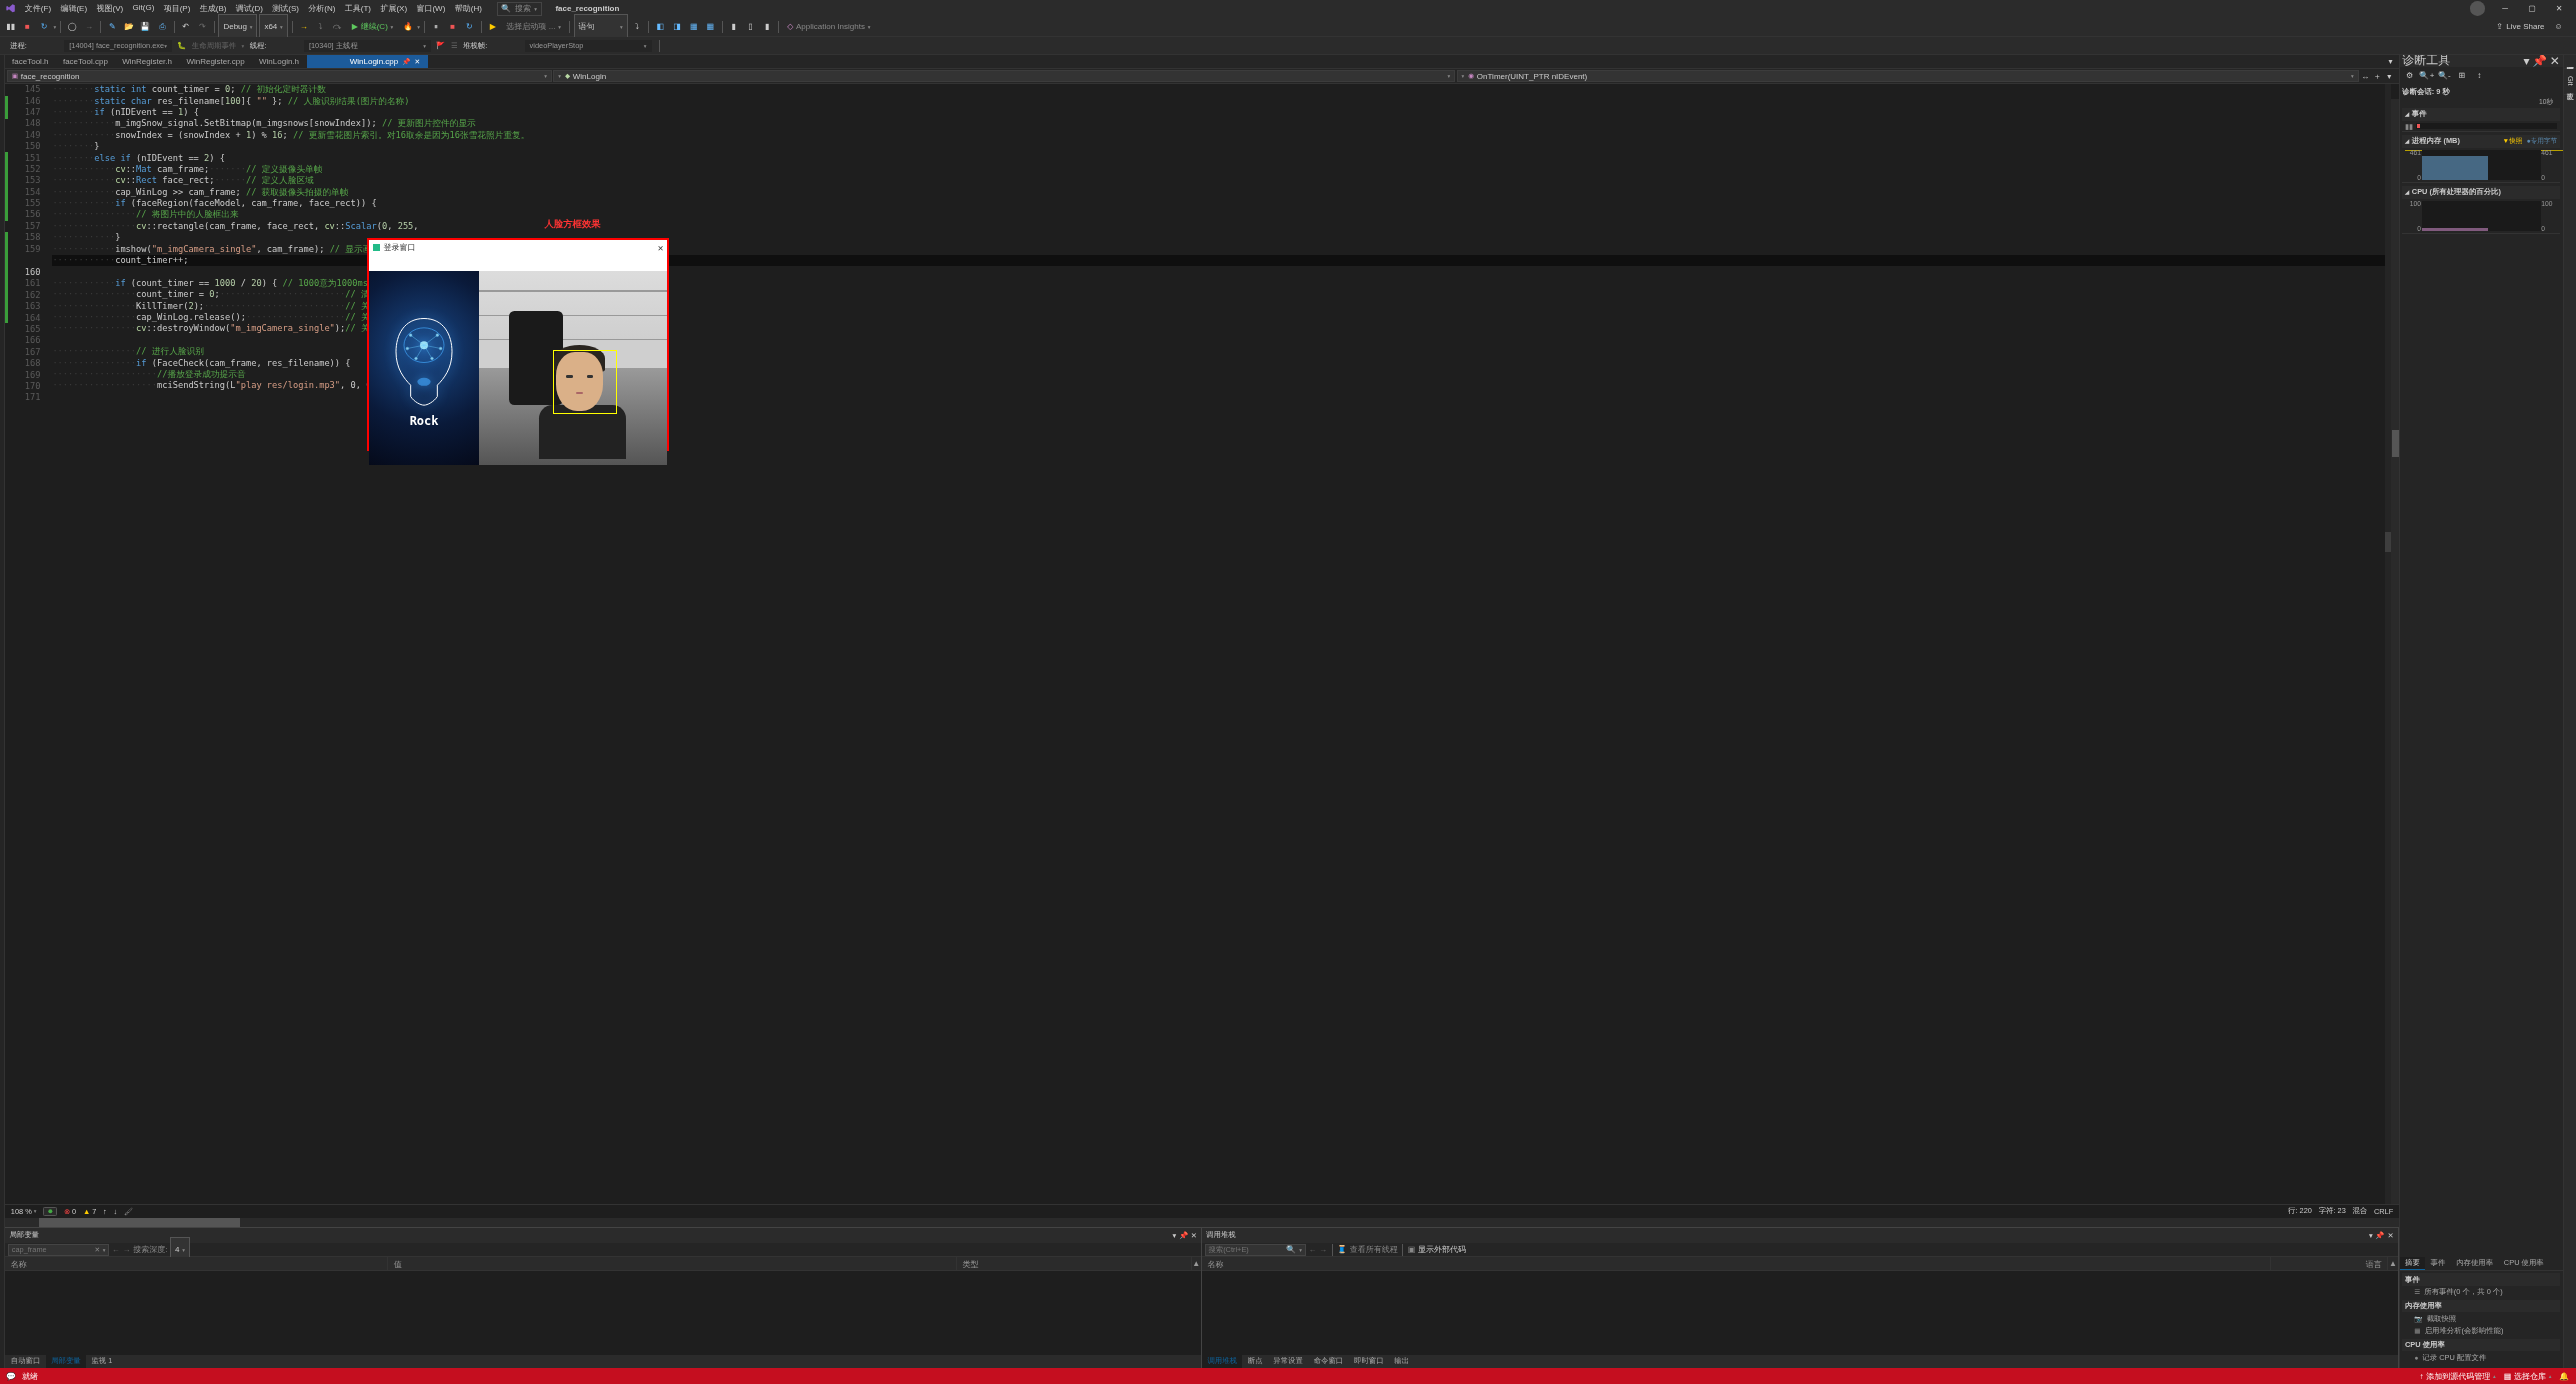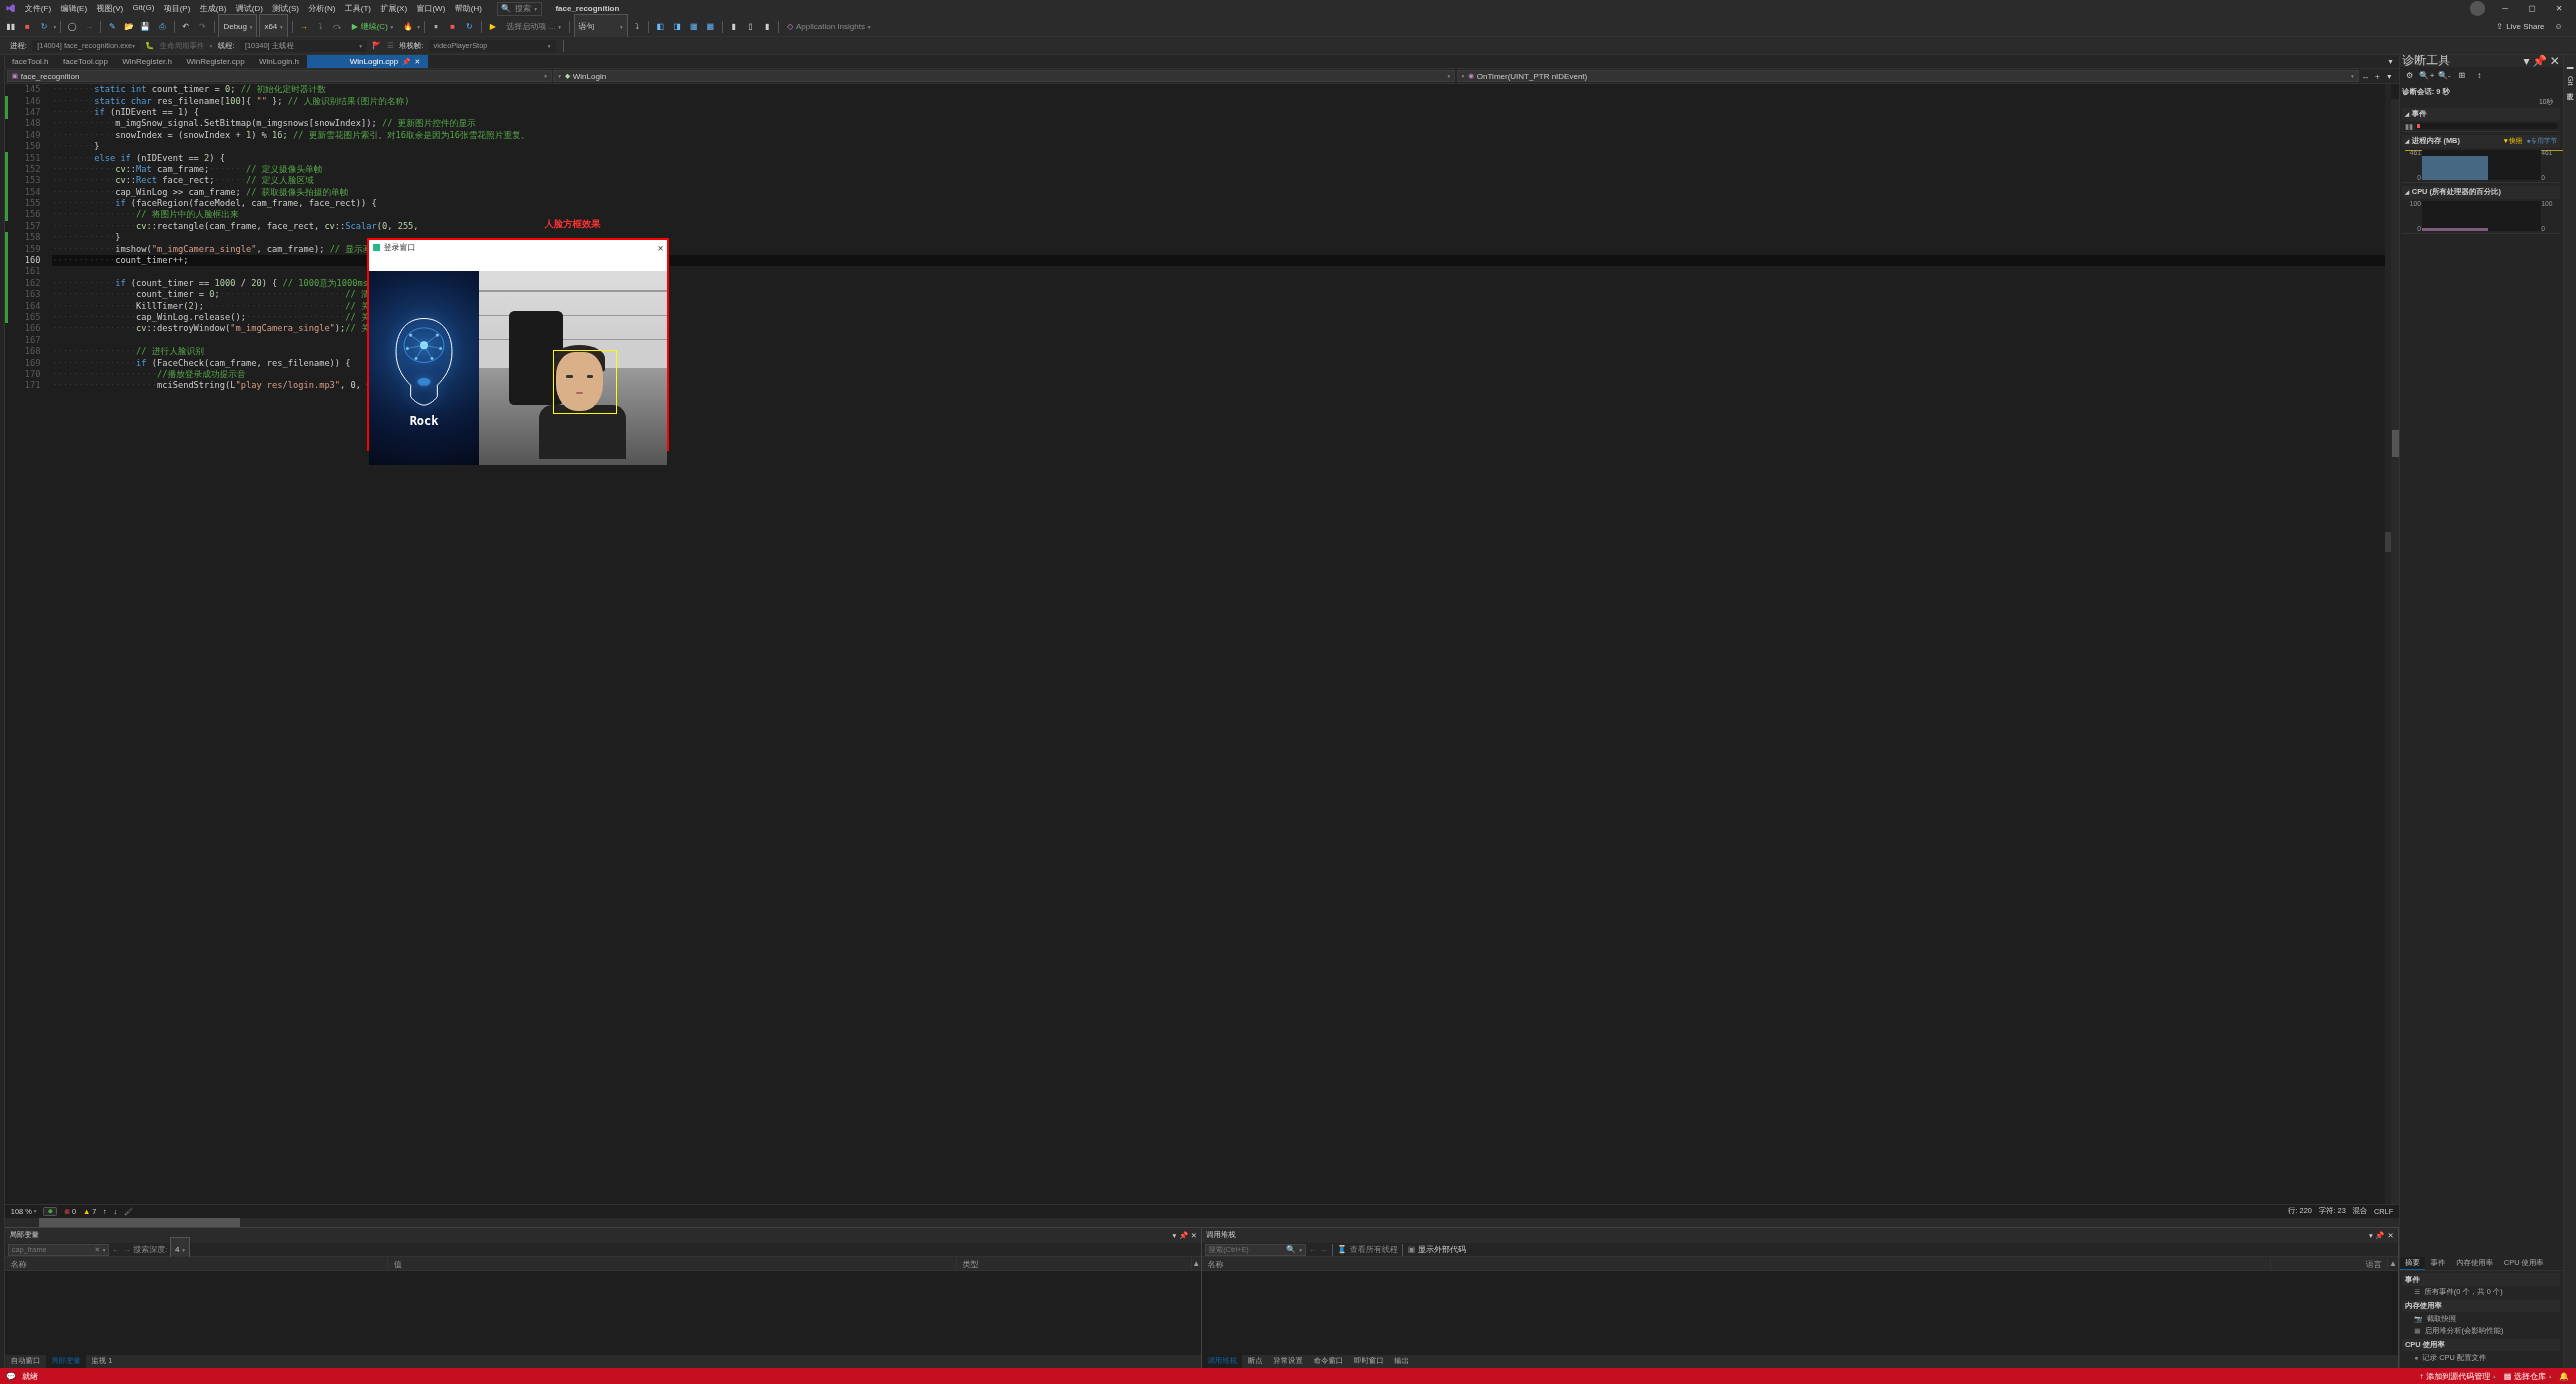--- a/index.html
+++ b/index.html
@@ -50,42 +50,42 @@
       height: 17.4px;
       display: flex;
       align-items: center;
       padding: 0 10px;
       gap: 5.4px;
       color: #888;
       font-size: 7.4px;
       border-bottom: 0.7px solid #333;
     }
     .tb2-label { color: #ccc; }
-    .tb2-combo { background: #252525; border: 0.7px solid transparent; padding: 0.7px 4px; color: #999; min-width: 80px; display: flex; align-items: center; height: 12px; }
+    .tb2-combo { background: #252525; border: 0.7px solid transparent; padding: 0.7px 4px; color: #999; min-width: 80px; display: flex; align-items: center; height: 12px; margin-left: 32px; }
     .main-area { flex: 1; display: flex; overflow: hidden; position: relative; }
     .left-gutter { width: 5.4px; background: #252525; border-right: 0.7px solid #333; }
     .center-column { flex: 1; display: flex; flex-direction: column; overflow: hidden; }
     .right-panel { width: 164px; background: #252525; display: flex; flex-direction: column; border-left: 0.7px solid #333; }
     .right-sidebar-tabs { width: 13.4px; background: #2b2b2b; display: flex; flex-direction: column; border-left: 0.7px solid #333; }
     .vert-tab { writing-mode: vertical-rl; padding: 6.7px 1.3px; color: #ccc; background: #2b2b2b; border-bottom: 0.7px solid #333; font-size: 7.4px; cursor: pointer; }
     .file-tabs { background: #252525; height: 14.7px; display: flex; align-items: stretch; border-bottom: 0.7px solid #333; }
     .file-tab { padding: 2px 6.7px; display: flex; align-items: center; gap: 4px; color: #aaa; cursor: pointer; border-right: 0.7px solid transparent; }
     .file-tab.active { background: #1c5b9b; color: #fff; padding-left: 43px; }
     .file-tab .close { font-size: 6.7px; }
     .file-tab .pin { font-size: 6.7px; }
     .file-tabs-right { margin-left: auto; display: flex; align-items: center; gap: 2.7px; padding-right: 2.7px; }
     .nav-bar { background: #252525; height: 14.7px; display: flex; align-items: center; padding: 0 1.3px; gap: 1.3px; border-bottom: 0.7px solid #333; }
     .nav-combo { flex: 1; background: #333; border: 0.7px solid #3c3c3c; padding: 0.7px 4px; display: flex; align-items: center; gap: 2.7px; height: 12px; }
     .nav-combo .ico { color: #c586c0; font-size: 6.7px; }
     .nav-icons { display: flex; gap: 1.3px; padding-right: 2.7px; }
     .nav-icons .tb-btn { width: 10.7px; height: 10.7px; }
     .editor-area { flex: 1; display: flex; overflow: hidden; background: #1e1e1e; font-family: Consolas, monospace; font-size: 8.7px; position: relative; }
     .gutter { width: 47px; background: #1e1e1e; text-align: right; color: #5a5a5a; padding-right: 12px; position: relative; }
     .line-num { height: 11.4px; line-height: 11.4px; }
-    .line-num.current { color: #c6c6c6; }
+    .line-num.current { color: #c6c6c6; margin-top: 12px; }
     .change-bar { position: absolute; left: 0; width: 2.7px; background: #3a9d3a; }
     .code-area { flex: 1; overflow: hidden; position: relative; white-space: pre; }
     .code-line { height: 11.4px; line-height: 11.4px; }
     .code-line.current { background: #0f0f0f; }
     .kw { color: #569cd6; }
     .type { color: #569cd6; }
     .str { color: #d69d85; }
     .num { color: #b5cea8; }
     .cmt { color: #57a64a; }
     .ns { color: #b8d7a3; }

